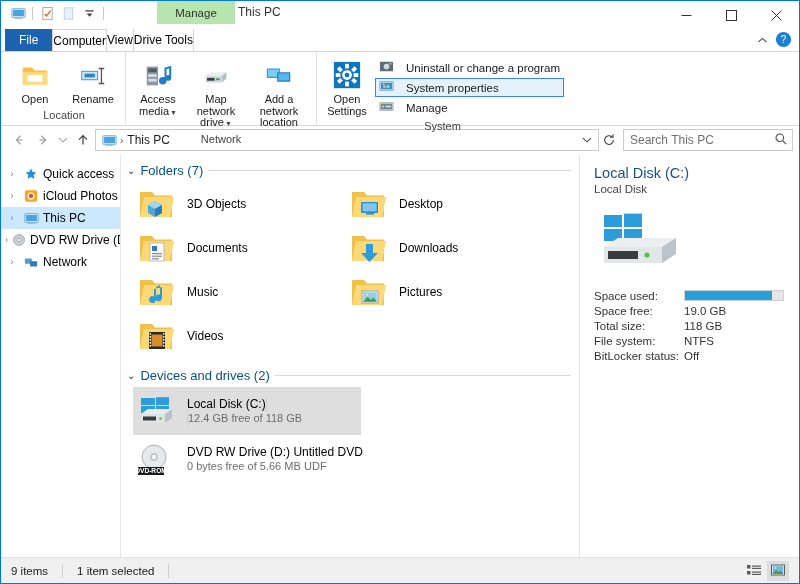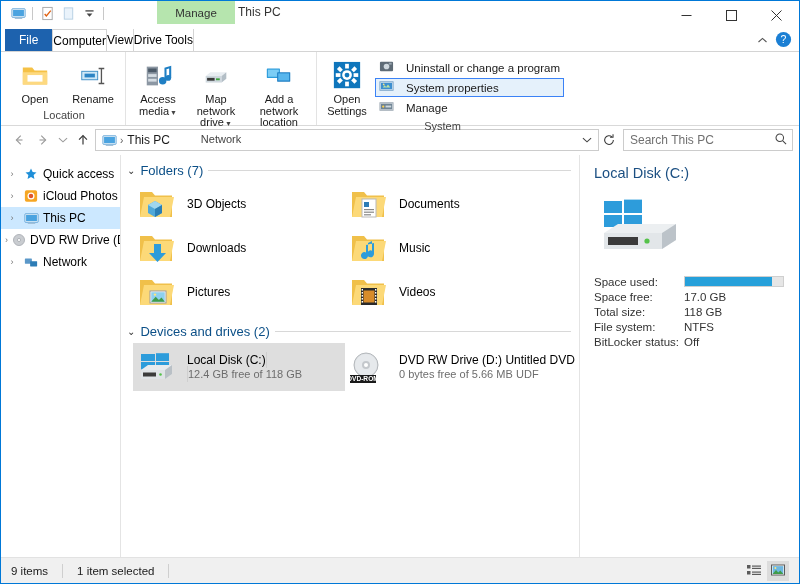--- a/index.html
+++ b/index.html
@@ -121,21 +121,21 @@
   .grouphdr .gline { flex: 1; height: 1px; background: #d8d8d8; }
   .tiles { display: flex; flex-wrap: wrap; padding-left: 12px; }
   .tile { width: 212px; height: 44px; display: flex; align-items: center; gap: 12px; padding: 2px 4px; }
   .tile.sel { background: #dedede; }
   .tile .ticon { width: 38px; height: 38px; flex: none; display: flex; align-items: center; justify-content: center; }
   .tile .tinfo { min-width: 0; flex: 1; }
   .tile .tname { font-size: 12px; color: #000; white-space: nowrap; overflow: hidden; text-overflow: ellipsis; }
   .tile .tsub { font-size: 11px; color: #6d6d6d; white-space: nowrap; }
   .drivebar { width: 150px; height: 11px; background: #e6e6e6; border: 1px solid #cfcfcf; margin: 3px 0 2px 0; }
   .drivebar i { display: block; height: 100%; background: #26a0da; }
-  .drivetile { width: 212px; height: 48px; justify-content: center; }
+  .drivetile { width: 228px; height: 48px; justify-content: center; }
   .drivetile2 { width: 220px; height: 48px; }
 
   
   #details {
     width: 220px; flex: none; background: #fff; border-left: 1px solid #e4e4e4;
     padding: 10px 12px 0 14px; overflow: hidden;
   }
   #details .dtitle { font-size: 14.5px; color: #1b4f82; margin-bottom: 2px; }
   #details .dsub { font-size: 11.5px; color: #444; }
   #details .dicon { margin: 14px 0 10px 4px; }
@@ -506,20 +506,34 @@
           </span>
           <span class="tinfo">
             <span class="tname">3D Objects</span>
           </span>
         </div>
         <div class="tile">
           <span class="ticon">
             <svg width="36" height="32" viewBox="0 0 36 32">
                 <path d="M2 4h12l3 3.5h17V29H2z" fill="#f0c04a"></path>
                 <path d="M6 9h30l-4 20H2z" fill="#fcd978"></path>
+                <rect x="11" y="14" width="17" height="11" rx="1" fill="#2d8fd0"></rect>
+                <rect x="12.5" y="15.3" width="14" height="8" fill="#7fc5ee"></rect>
+                <rect x="16" y="25" width="8" height="1.6" fill="#2d8fd0"></rect>
+              </svg>
+          </span>
+          <span class="tinfo">
+            <span class="tname">Desktop</span>
+          </span>
+        </div>
+        <div class="tile">
+          <span class="ticon">
+            <svg width="36" height="32" viewBox="0 0 36 32">
+                <path d="M2 4h12l3 3.5h17V29H2z" fill="#f0c04a"></path>
+                <path d="M6 9h30l-4 20H2z" fill="#fcd978"></path>
                 <rect x="12" y="11" width="14" height="18" fill="#fff" stroke="#b9b9b9"></rect>
                 <rect x="14" y="14" width="5" height="5" fill="#2d7cb5"></rect>
                 <rect x="14" y="21" width="10" height="1.2" fill="#888"></rect>
                 <rect x="14" y="23.6" width="10" height="1.2" fill="#888"></rect>
                 <rect x="14" y="26.2" width="7" height="1.2" fill="#888"></rect>
               </svg>
           </span>
           <span class="tinfo">
             <span class="tname">Documents</span>
           </span>
@@ -633,20 +647,21 @@
             <span class="tname">DVD RW Drive (D:) Untitled DVD</span>
             <span class="tsub">0 bytes free of 5.66 MB</span>
             <span class="tsub">UDF</span>
           </span>
         </div>
       </div>
     </div>
 
     <div id="details">
       <div class="dtitle">Local Disk (C:)</div>
+      <div class="dsub">Local Disk</div>
       <div class="dicon">
         <svg width="84" height="66" viewBox="0 0 84 66">
           <path d="M6 6h18v12H6z" fill="#2d9cdb"></path>
             <path d="M26 4.6h18v13.4H26z" fill="#2d9cdb"></path>
           <path d="M6 20h18v12H6z" fill="#2d9cdb"></path>
             <path d="M26 20h18v13.6H26z" fill="#2d9cdb"></path>
           <path d="M6 38l14-9h58v16l-14 9H6z" fill="#eceff1"></path>
           <path d="M6 38h58v16H6z" fill="#e2e6e9"></path>
           <path d="M64 38l14-9v16l-14 9z" fill="#bcc3c9"></path>
           <rect x="10" y="42" width="30" height="8" fill="#3b3b3b"></rect>
@@ -655,21 +670,21 @@
       </div>
       <div class="dprops">
         <div class="drow">
           <span class="k">Space used:</span>
           <span class="dbar">
               <i id="dbar" style="width: 89%;"></i>
             </span>
         </div>
         <div class="drow">
           <span class="k">Space free:</span>
-          <span class="v">17.0 GB</span>
+          <span class="v">19.0 GB</span>
         </div>
         <div class="drow">
           <span class="k">Total size:</span>
           <span class="v">118 GB</span>
         </div>
         <div class="drow">
           <span class="k">File system:</span>
           <span class="v">NTFS</span>
         </div>
         <div class="drow">

